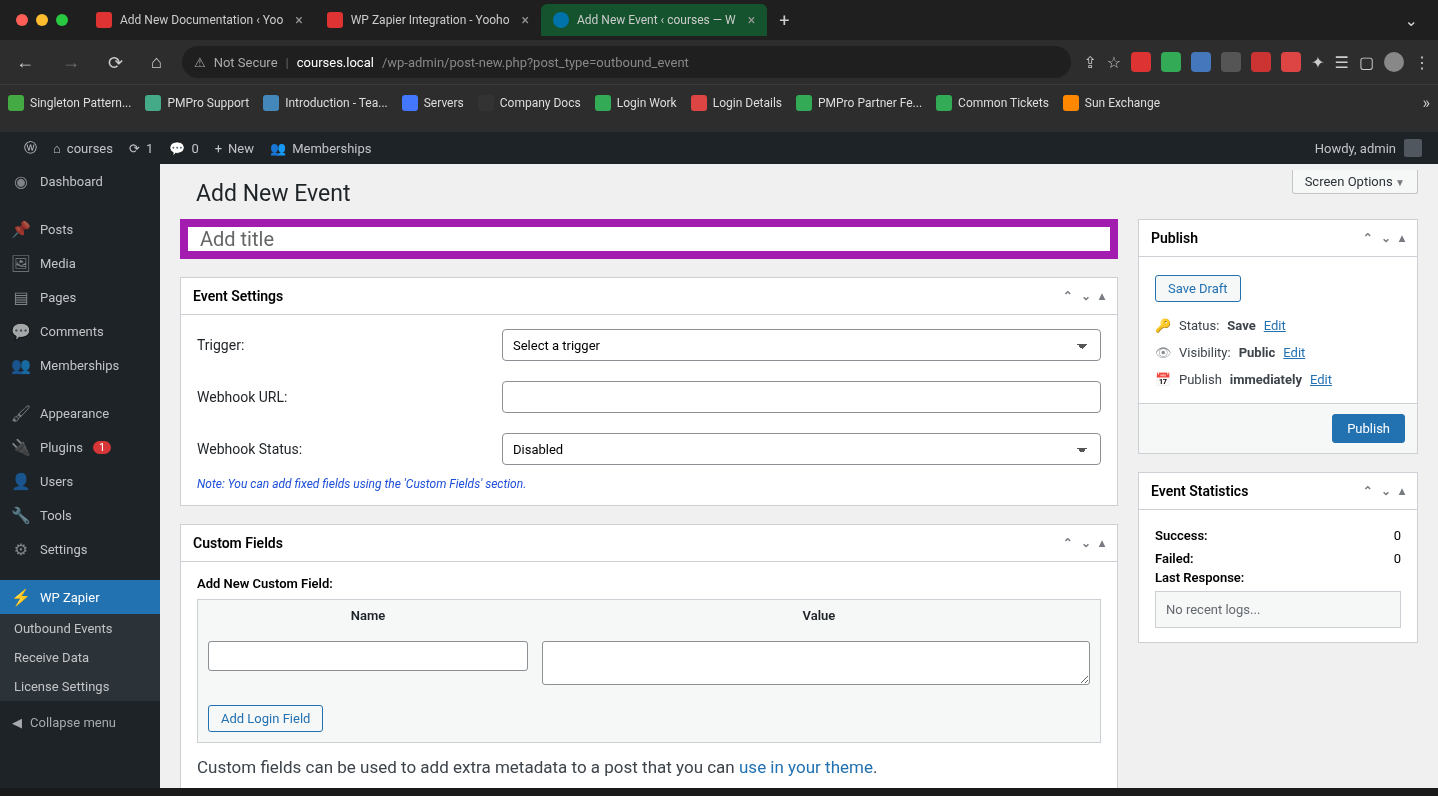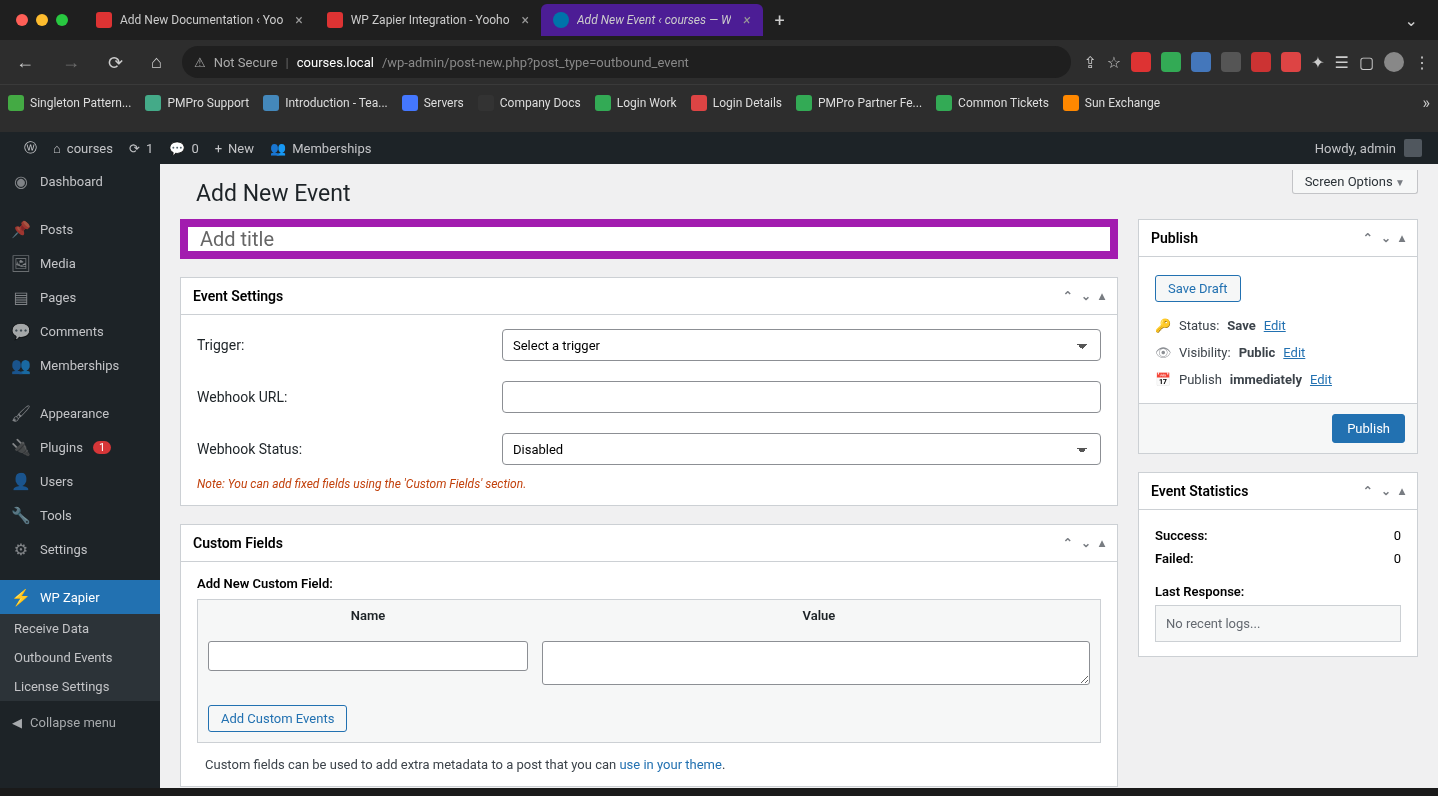--- a/index.html
+++ b/index.html
@@ -7,21 +7,21 @@
 
 
 .browser-chrome { background: #2d2d2d; height: 132px; }
 .tab-bar { display: flex; align-items: center; height: 40px; padding: 0 8px; background: #1f1f1f; }
 .traffic-lights { display: flex; gap: 8px; margin-right: 16px; margin-left: 8px; }
 .traffic-light { width: 12px; height: 12px; border-radius: 50%; }
 .tl-red { background: #ff5f57; }
 .tl-yellow { background: #febc2e; }
 .tl-green { background: #28c840; }
 .tab { display: flex; align-items: center; gap: 8px; padding: 0 12px; height: 32px; color: #ccc; font-size: 12px; border-radius: 6px 6px 0 0; max-width: 240px; cursor: pointer; }
-.tab.active { background: #4c1d95; font-style: italic; }
+.tab.active { background: #14532d; }
 .tab-favicon { width: 16px; height: 16px; background: #4a8; border-radius: 3px; flex-shrink: 0; }
 .tab-favicon.wp { background: #0073aa; border-radius: 50%; }
 .tab-favicon.red { background: #d33; }
 .tab-title { white-space: nowrap; overflow: hidden; text-overflow: ellipsis; }
 .tab-close { color: #999; font-size: 14px; margin-left: 4px; }
 .new-tab-btn { color: #ccc; font-size: 18px; padding: 0 12px; }
 .chrome-chevron { margin-left: auto; color: #ccc; padding: 0 12px; }
 
 .nav-bar { display: flex; align-items: center; height: 44px; padding: 0 8px; gap: 12px; background: #2d2d2d; }
 .nav-btn { color: #ccc; font-size: 18px; padding: 4px 8px; cursor: pointer; }
@@ -71,44 +71,44 @@
 .postbox-header { display: flex; align-items: center; justify-content: space-between; padding: 10px 12px; border-bottom: 1px solid #ccd0d4; font-weight: 600; font-size: 14px; }
 .postbox-header .hndl-actions { display: flex; gap: 8px; color: #787c82; }
 .postbox-header .hndl-actions span { cursor: pointer; font-size: 12px; }
 .postbox-body { padding: 14px 16px; }
 
 .form-row { display: flex; align-items: center; margin-bottom: 20px; }
 .form-row label { width: 305px; font-size: 14px; color: #1d2327; }
 .form-row .ctrl { flex: 1; }
 .form-select, .form-input { width: 100%; height: 32px; border: 1px solid #8c8f94; border-radius: 4px; padding: 0 10px; font-size: 13px; background: #fff; }
 .form-select { appearance: none; background-image: linear-gradient(45deg, transparent 50%, #555 50%), linear-gradient(135deg, #555 50%, transparent 50%); background-position: calc(100% - 18px) 14px, calc(100% - 13px) 14px; background-size: 5px 5px; background-repeat: no-repeat; }
-.note { font-size: 12px; color: #c2410c; font-style: italic; }
+.note { font-size: 12px; color: #1d4ed8; font-style: italic; }
 
 .cf-heading { font-size: 13px; font-weight: 600; margin-bottom: 8px; }
 .cf-table { width: 100%; border: 1px solid #ccd0d4; background: #f6f7f7; }
 .cf-thead { display: flex; }
 .cf-thead div { flex: 1; text-align: center; padding: 8px; font-size: 13px; font-weight: 600; color: #1d2327; }
 .cf-row { display: flex; padding: 10px; gap: 14px; background: #f6f7f7; }
 .cf-name-input { width: 320px; height: 30px; border: 1px solid #8c8f94; background: #fff; border-radius: 3px; }
 .cf-value-input { flex: 1; height: 44px; border: 1px solid #8c8f94; background: #fff; border-radius: 3px; resize: both; }
 .cf-button-row { padding: 10px; background: #f6f7f7; }
 .btn-secondary { background: #f6f7f7; border: 1px solid #2271b1; color: #2271b1; padding: 5px 12px; border-radius: 3px; font-size: 13px; cursor: pointer; }
 .btn-primary { background: #2271b1; border: 1px solid #2271b1; color: #fff; padding: 6px 14px; border-radius: 3px; font-size: 13px; cursor: pointer; }
-.cf-help { font-size: 13px; color: #3c434a; margin-top: 14px; margin-left: 8px; }
+.cf-help { font-size: 17px; color: #3c434a; margin-top: 14px; }
 .cf-help a { color: #2271b1; text-decoration: none; }
 
 .publish-row { display: flex; align-items: center; gap: 8px; font-size: 13px; color: #3c434a; padding: 6px 0; }
 .publish-row .edit-link { color: #2271b1; cursor: pointer; text-decoration: underline; }
 .publish-row .pubicon { width: 16px; color: #8c8f94; }
 .publish-actions { display: flex; justify-content: flex-end; background: #f6f7f7; padding: 10px 12px; border-top: 1px solid #ccd0d4; margin: 10px -16px -14px; }
 .save-draft { margin: 4px 0 10px; }
 
 .stats-row { display: flex; justify-content: space-between; font-size: 13px; padding: 4px 0; }
 .stats-label { font-weight: 600; text-align: center; }
-.last-response { font-size: 13px; font-weight: 600; margin-top: 14px; }
+.last-response { font-size: 13px; font-weight: 600; margin-top: 0; }
 .log-box { background: #f6f7f7; border: 1px solid #ccd0d4; padding: 10px; font-size: 13px; color: #646970; margin-top: 6px; }
 </style>
 </head>
 <body>
 
 <div class="browser-chrome">
   <div class="tab-bar">
     <div class="traffic-lights">
       <div class="traffic-light tl-red"></div>
       <div class="traffic-light tl-yellow"></div>
@@ -285,22 +285,22 @@
     <div class="wp-menu-item">
         <span class="wp-menu-icon">⚙</span>
         <span>Settings</span>
       </div>
     <div class="wp-menu-sep"></div>
     <div class="wp-menu-item active">
         <span class="wp-menu-icon" style="opacity:1">⚡</span>
         <span>WP Zapier</span>
       </div>
     <div class="wp-submenu">
+      <div class="wp-sub-item">Outbound Events</div>
       <div class="wp-sub-item">Receive Data</div>
-      <div class="wp-sub-item">Outbound Events</div>
       <div class="wp-sub-item">License Settings</div>
     </div>
     <div class="collapse-menu">
         <span>◀</span>
         <span>Collapse menu</span>
       </div>
   </div>
 
   <div class="wp-content">
     <div class="screen-options">Screen Options</div>
@@ -352,21 +352,21 @@
             <div class="cf-table">
               <div class="cf-thead">
                 <div style="flex:0 0 340px">Name</div>
                 <div>Value</div>
               </div>
               <div class="cf-row">
                 <input class="cf-name-input" style="">
                 <textarea class="cf-value-input" style=""></textarea>
               </div>
               <div class="cf-button-row">
-                <button class="btn-secondary">Add Custom Events</button>
+                <button class="btn-secondary">Add Login Field</button>
               </div>
             </div>
             <div class="cf-help">
               <span>Custom fields can be used to add extra metadata to a post that you can </span><a>use in your theme</a>.
             </div>
           </div>
         </div>
       </div>
 
       <div class="col-side">

